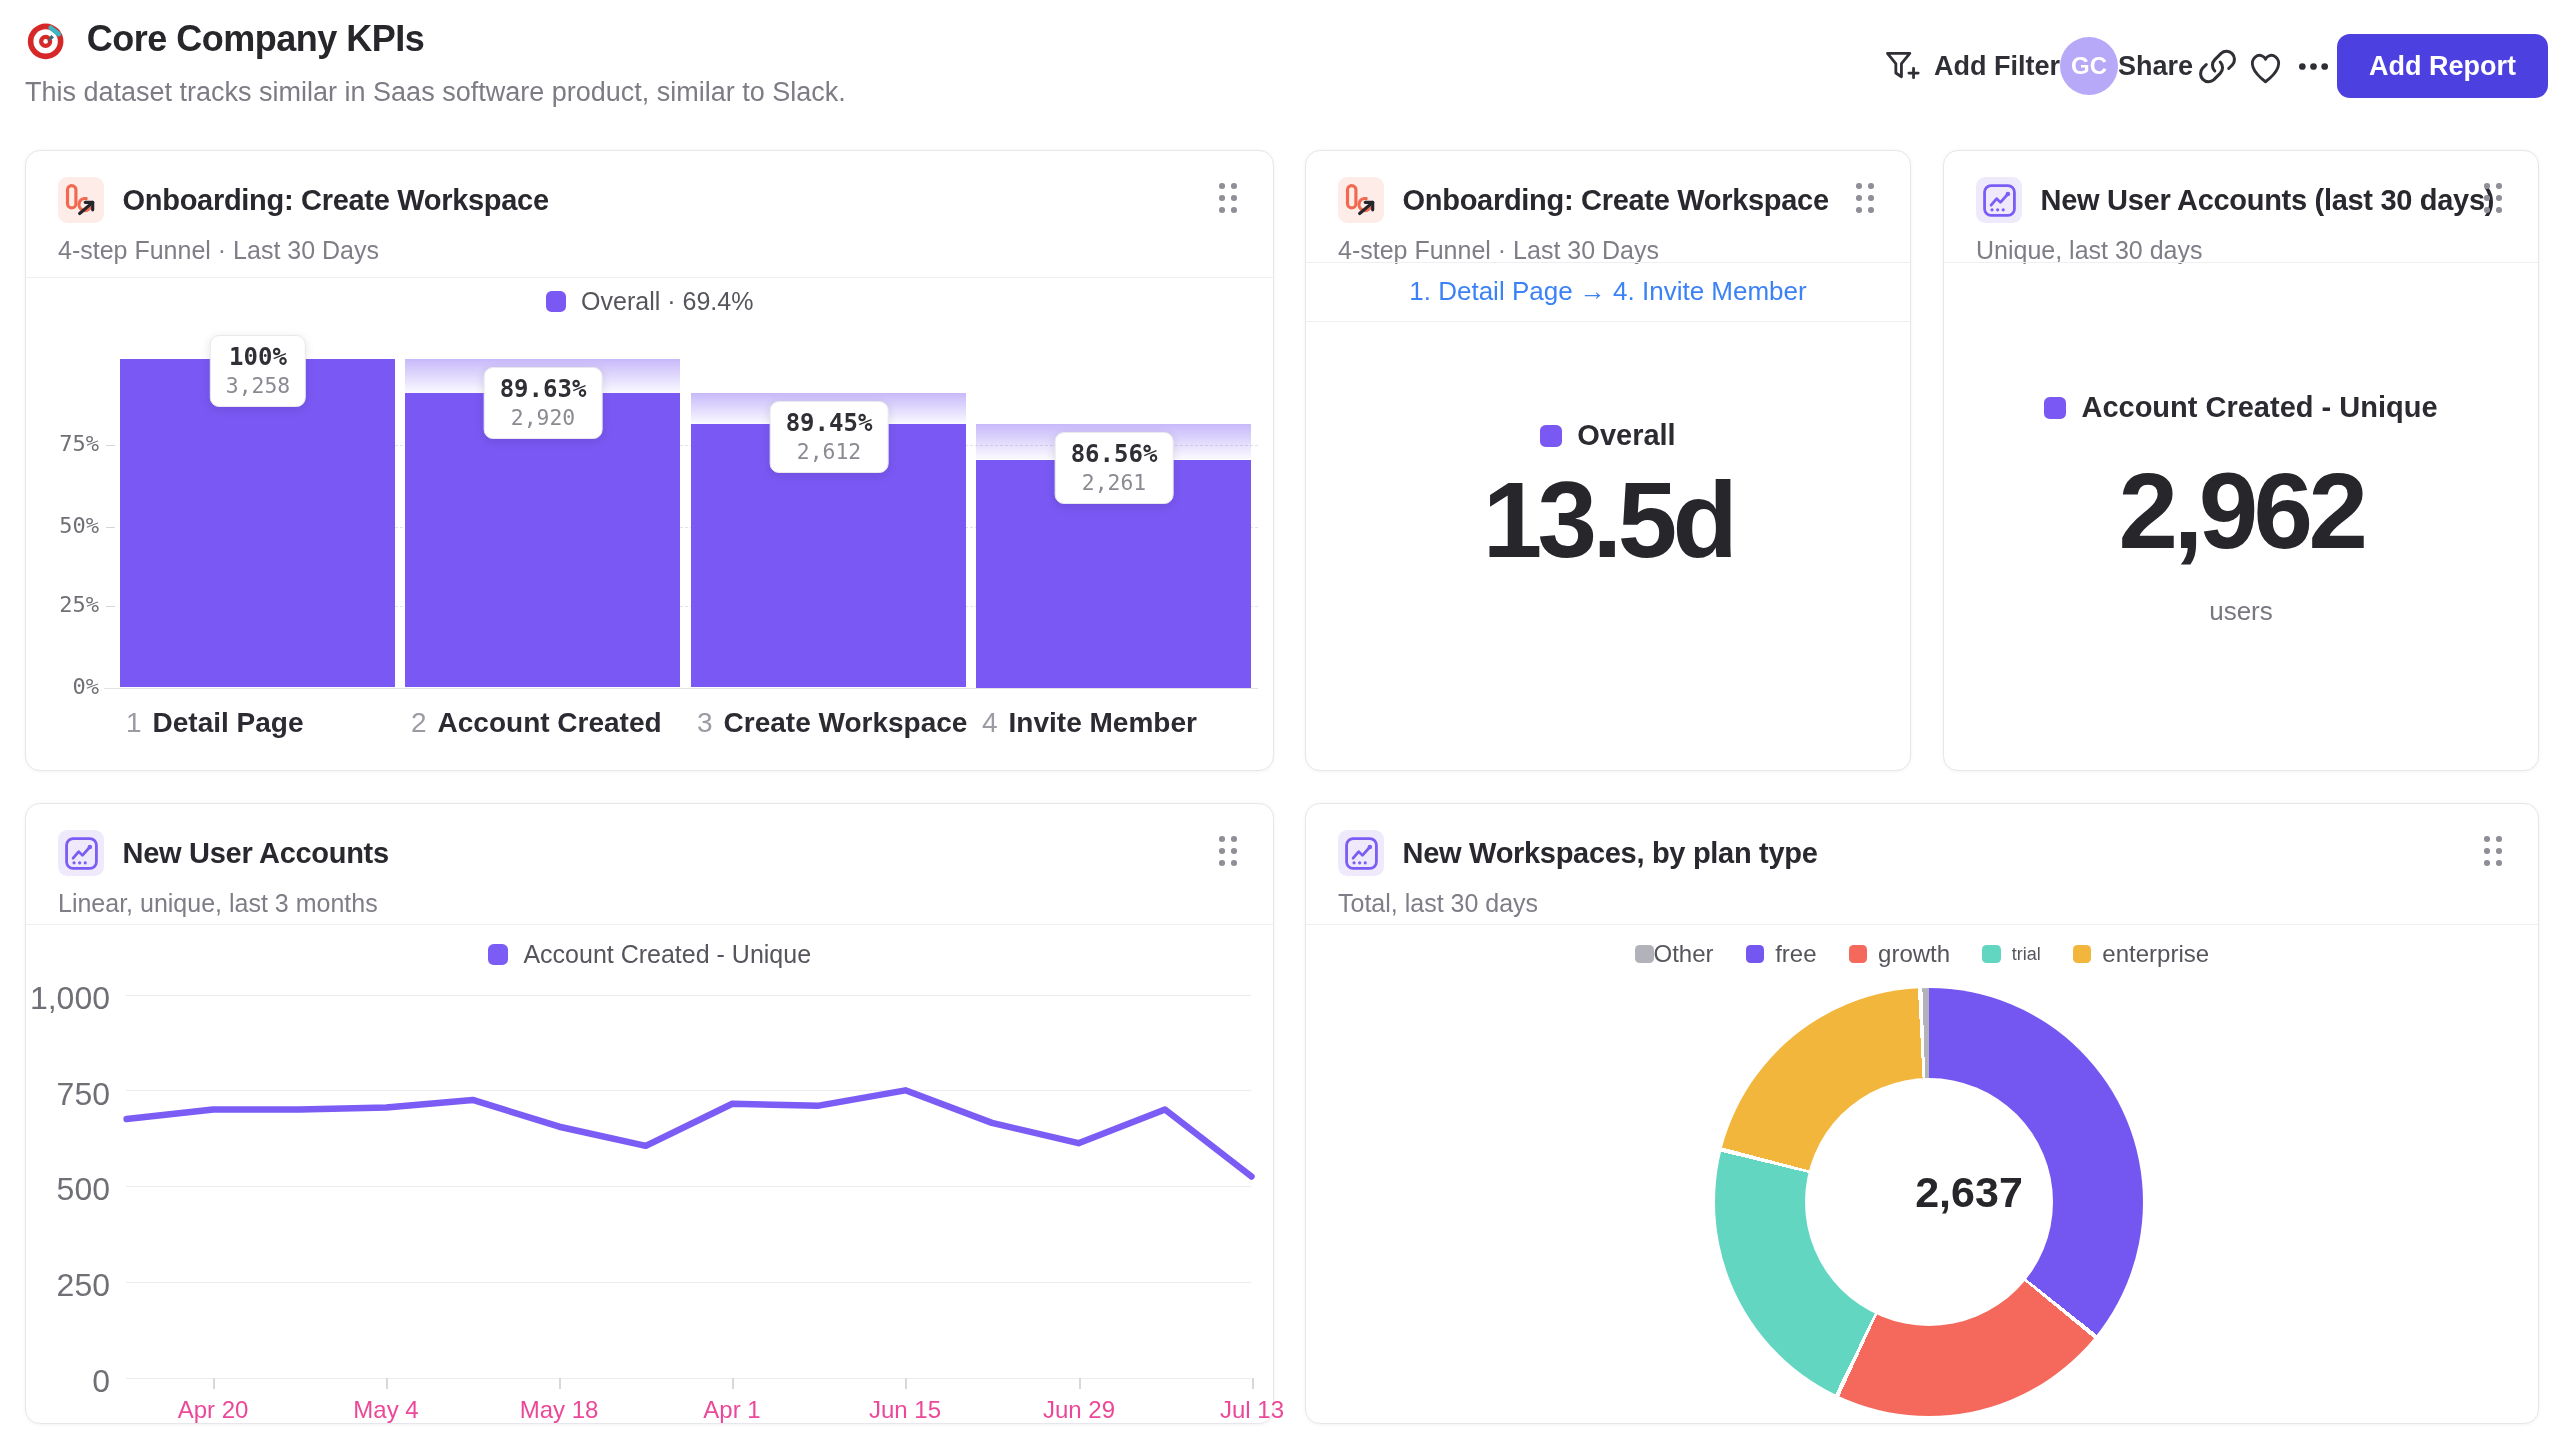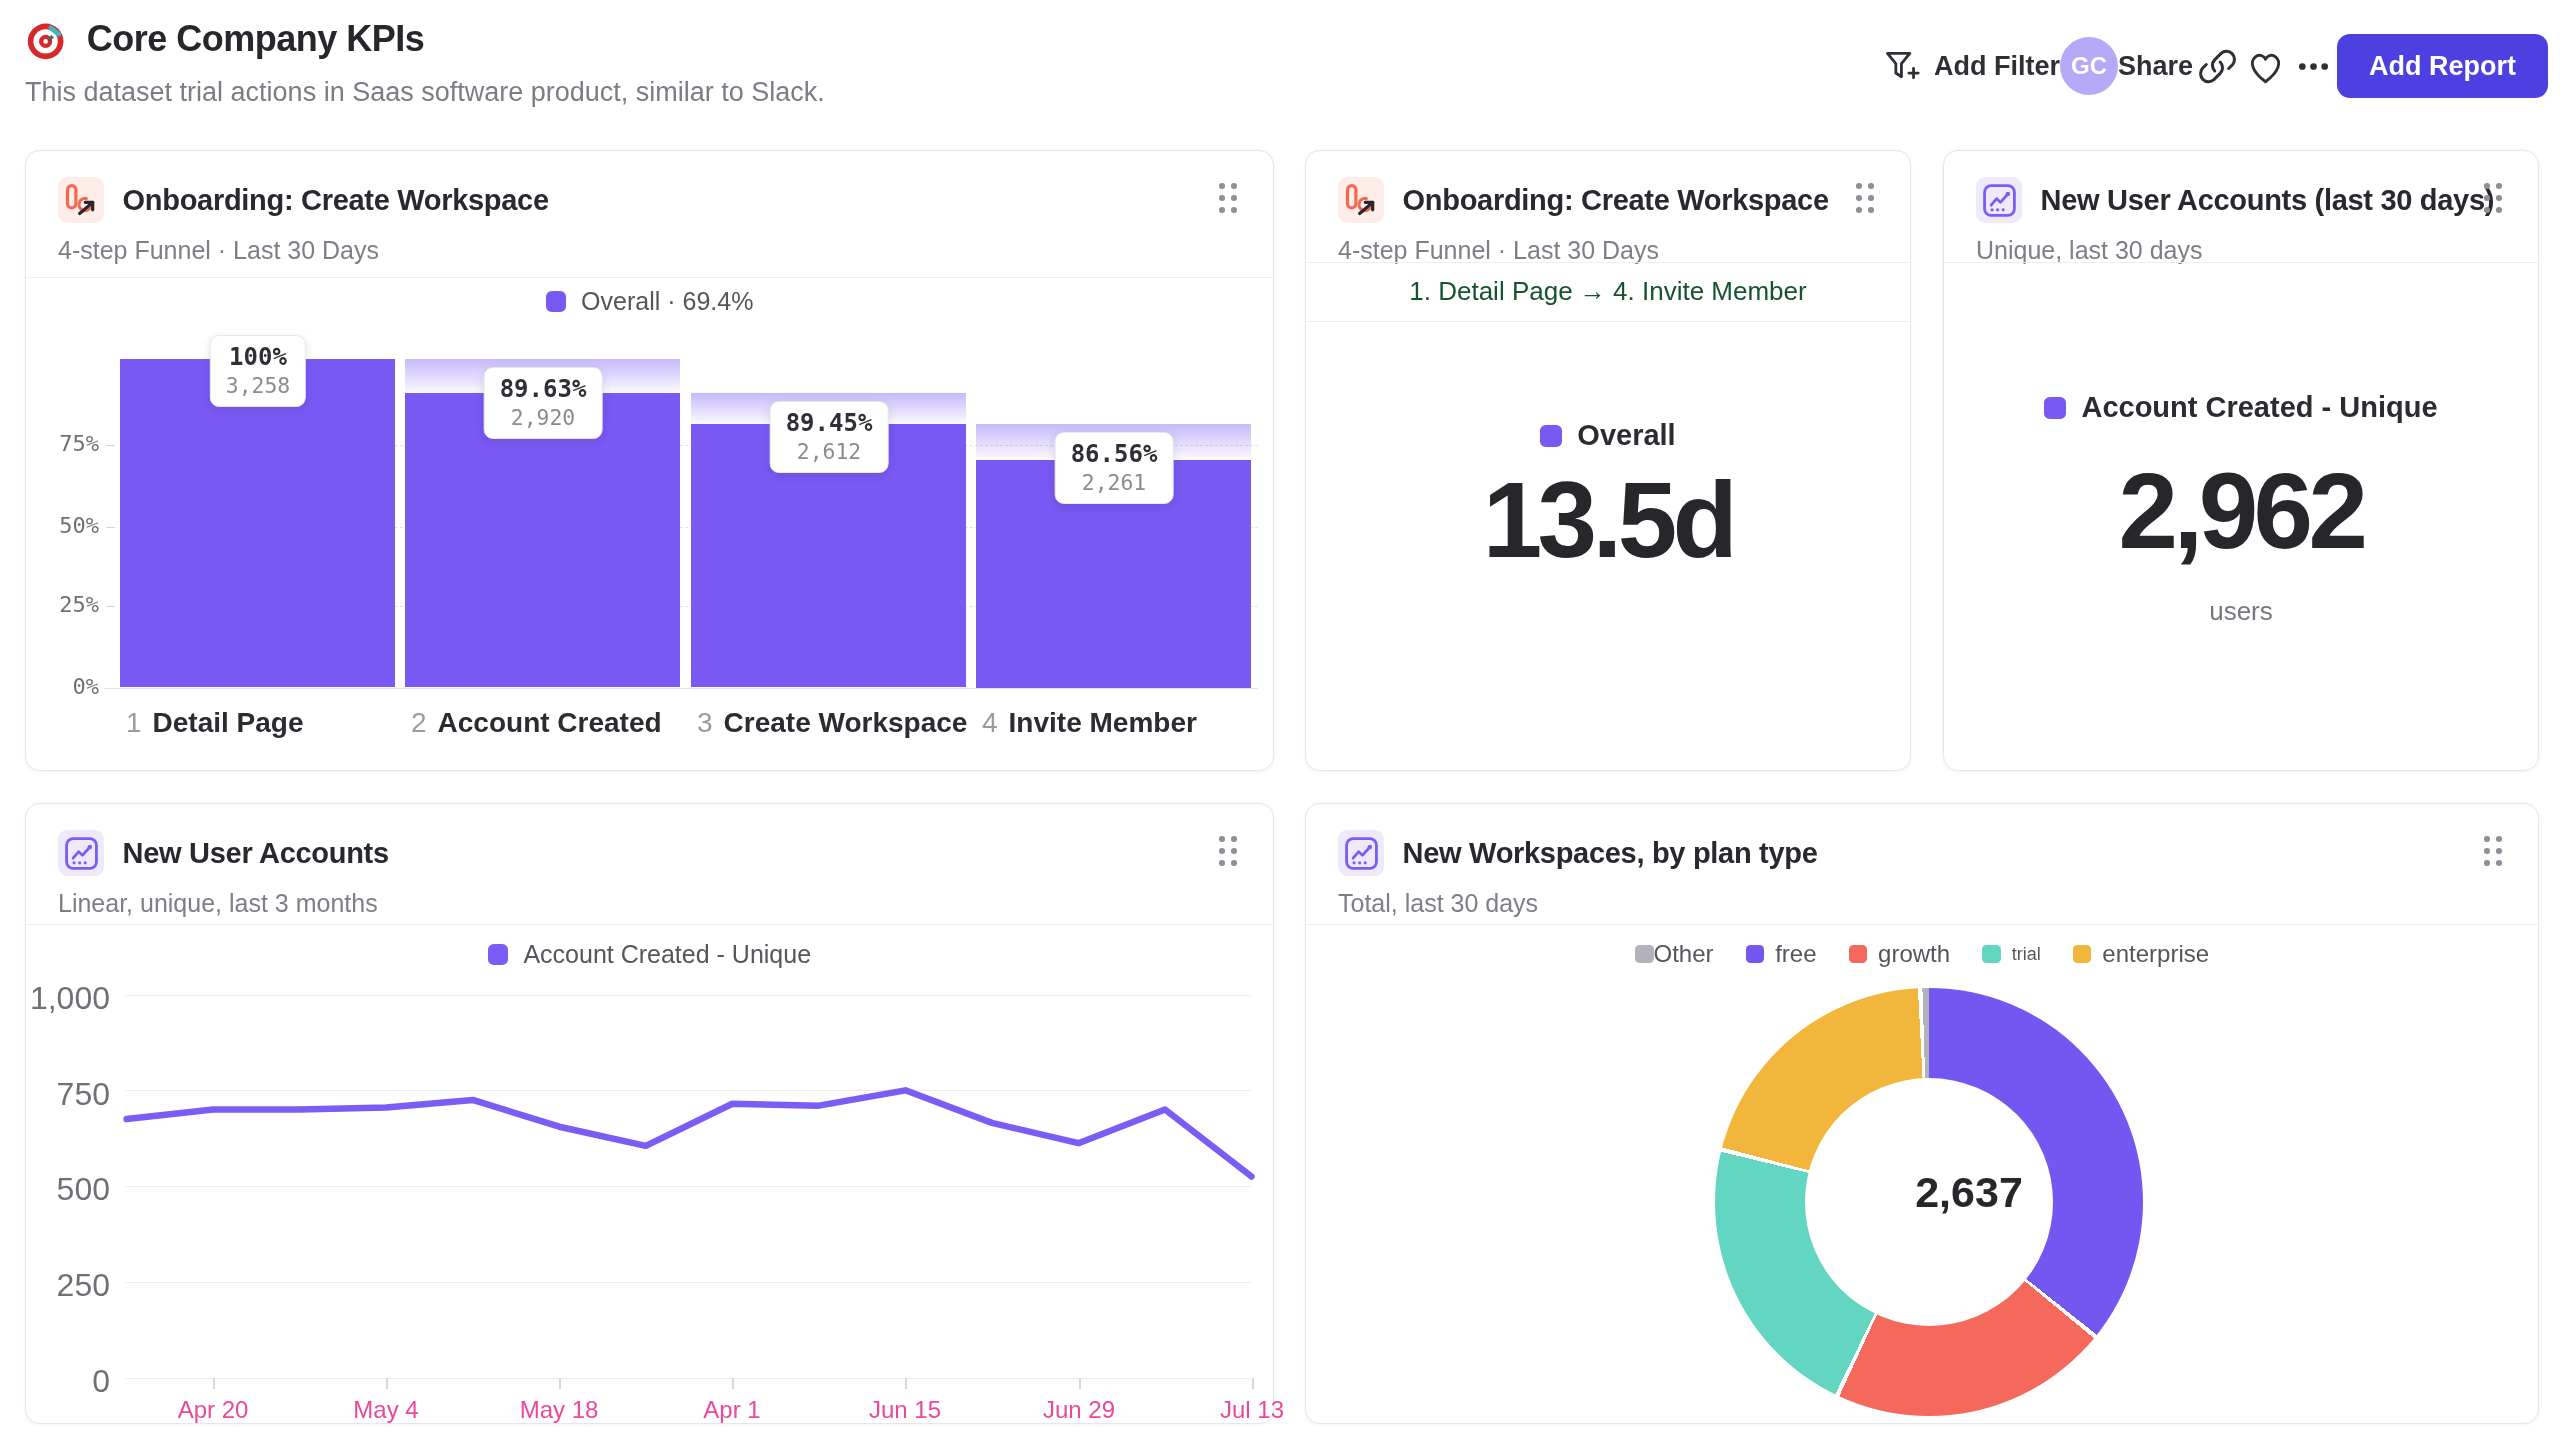--- a/index.html
+++ b/index.html
@@ -46,21 +46,21 @@
   .hr { position:absolute; left:0; right:0; border-top:1.9px solid #efeff2; }
 
   
   .legend-row { position:absolute; left:0; right:0; display:flex; justify-content:center; align-items:center; gap:15px; }
   .swatch { border-radius:5.6px; flex:none; }
   .legend-text { font-size:25px; color:#55555c; }
   .legend-text.strong { font-size:29px; font-weight:600; color:#2b2b31; }
 
   
   .range-label { position:absolute; left:0; right:0; top:111px; height:60px; border-bottom:1.9px solid #efeff2;
-                 display:flex; align-items:center; justify-content:center; font-size:26px; color:#14532d; font-weight:500; }
+                 display:flex; align-items:center; justify-content:center; font-size:26px; color:#3b82f6; font-weight:500; }
   .big-number { position:absolute; left:0; right:0; text-align:center; font-size:107px; font-weight:700;
                 color:#26262b; letter-spacing:-4.6px; }
   .big-caption { position:absolute; left:0; right:0; text-align:center; font-size:26px; color:#77777f; }
 
   
   .f-grid { position:absolute; left:94px; width:1138px; border-top:1.9px dashed #e2e2e7; }
   .f-base { position:absolute; left:78px; width:1154px; border-top:1.9px solid #e2e2e6; }
   .f-ylab { position:absolute; left:0; width:73px; text-align:right; font-size:22px; color:#6f6f76; }
   .f-tick { position:absolute; width:9.3px; border-top:1.9px solid #d4d4da; }
   .funnel-bar { position:absolute; background:#7a58f3; }
@@ -93,21 +93,21 @@
     <svg class="target-icon" viewBox="0 0 48 48">
       <circle cx="22" cy="26" r="19" fill="#d62828"></circle>
       <circle cx="22" cy="26" r="13" fill="#ffffff"></circle>
       <circle cx="22" cy="26" r="7" fill="#d62828"></circle>
       <circle cx="22" cy="26" r="2.5" fill="#ffffff"></circle>
       <rect x="27" y="8" width="16" height="5" rx="2.5" transform="rotate(38 27 8)" fill="#3bb8c4"></rect>
       <path d="M28 19 L24 26 L31 22 Z" fill="#2b6f78"></path>
     </svg>
     <h1 class="page-title">Core Company KPIs</h1>
   </div>
-  <div class="page-subtitle">This dataset trial actions in Saas software product, similar to Slack.</div>
+  <div class="page-subtitle">This dataset tracks similar in Saas software product, similar to Slack.</div>
 
   <div class="header-actions">
     <div class="add-filter">
       <svg width="41" height="41" viewBox="0 0 44 44" fill="none" stroke="#2f2f36" stroke-width="3" stroke-linecap="round" stroke-linejoin="round">
         <path d="M8 8 h24 l-9 11 v14 l-6 -4 v-10 z"></path>
         <path d="M31 29 h10 M36 24 v10"></path>
       </svg>
       <span class="action-label">Add Filter</span>
     </div>
     <div class="avatar" id="gc-avatar" style="background: rgb(183, 168, 248);">GC</div>

